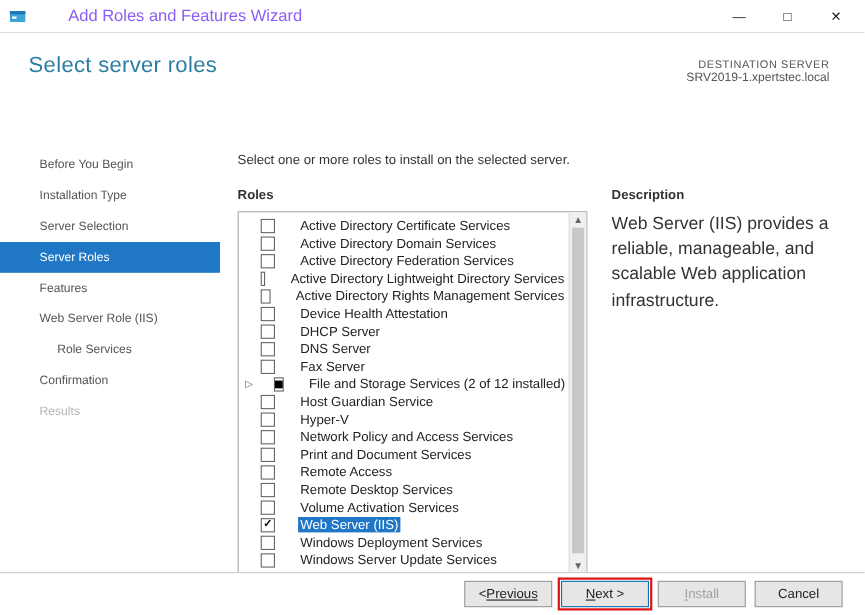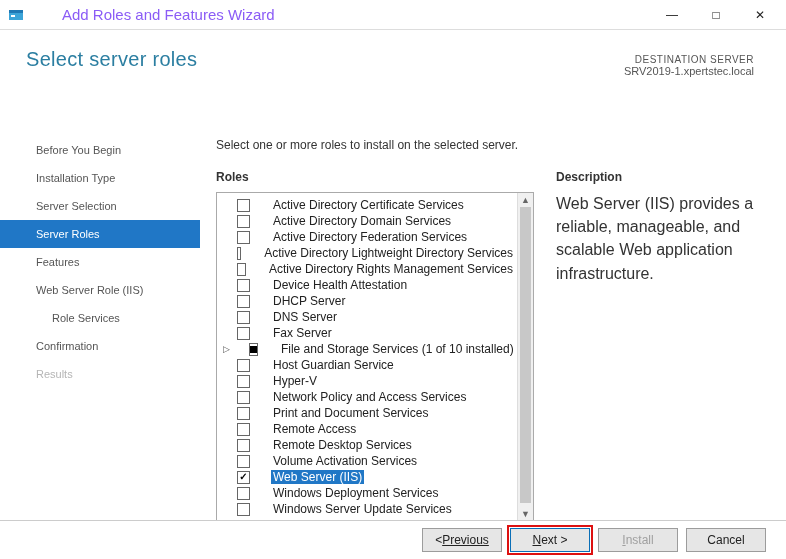--- a/index.html
+++ b/index.html
@@ -126,21 +126,21 @@
                 <span class="cb"></span>
                 <span class="lbl">DNS Server</span>
               </div>
               <div class="role-row">
                 <span class="cb"></span>
                 <span class="lbl">Fax Server</span>
               </div>
               <div class="role-row">
                 <span class="expander">▷</span>
                 <span class="cb filled"></span>
-                <span class="lbl">File and Storage Services (1 of 10 installed)</span>
+                <span class="lbl">File and Storage Services (2 of 12 installed)</span>
               </div>
               <div class="role-row">
                 <span class="cb"></span>
                 <span class="lbl">Host Guardian Service</span>
               </div>
               <div class="role-row">
                 <span class="cb"></span>
                 <span class="lbl">Hyper-V</span>
               </div>
               <div class="role-row">

